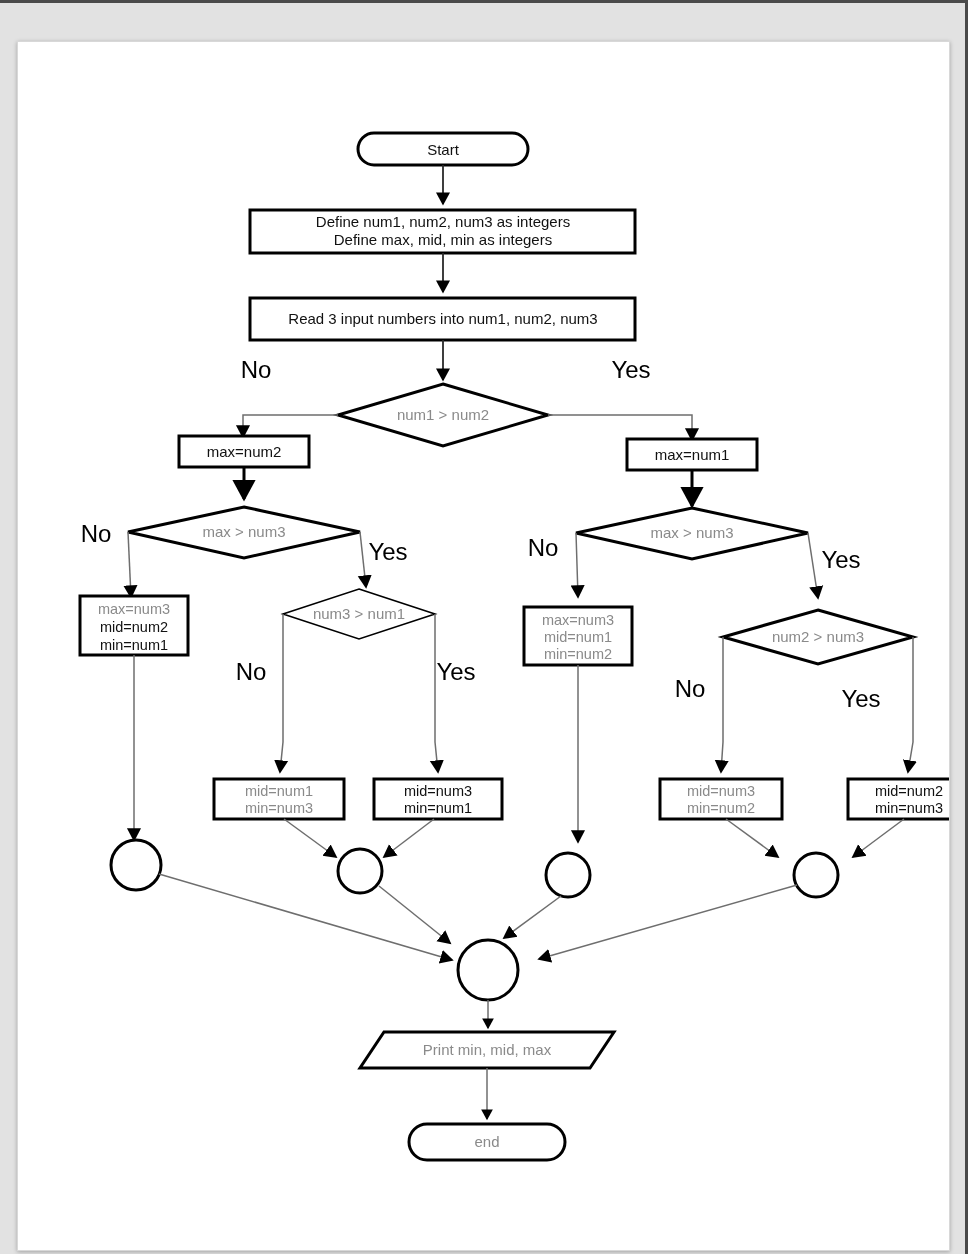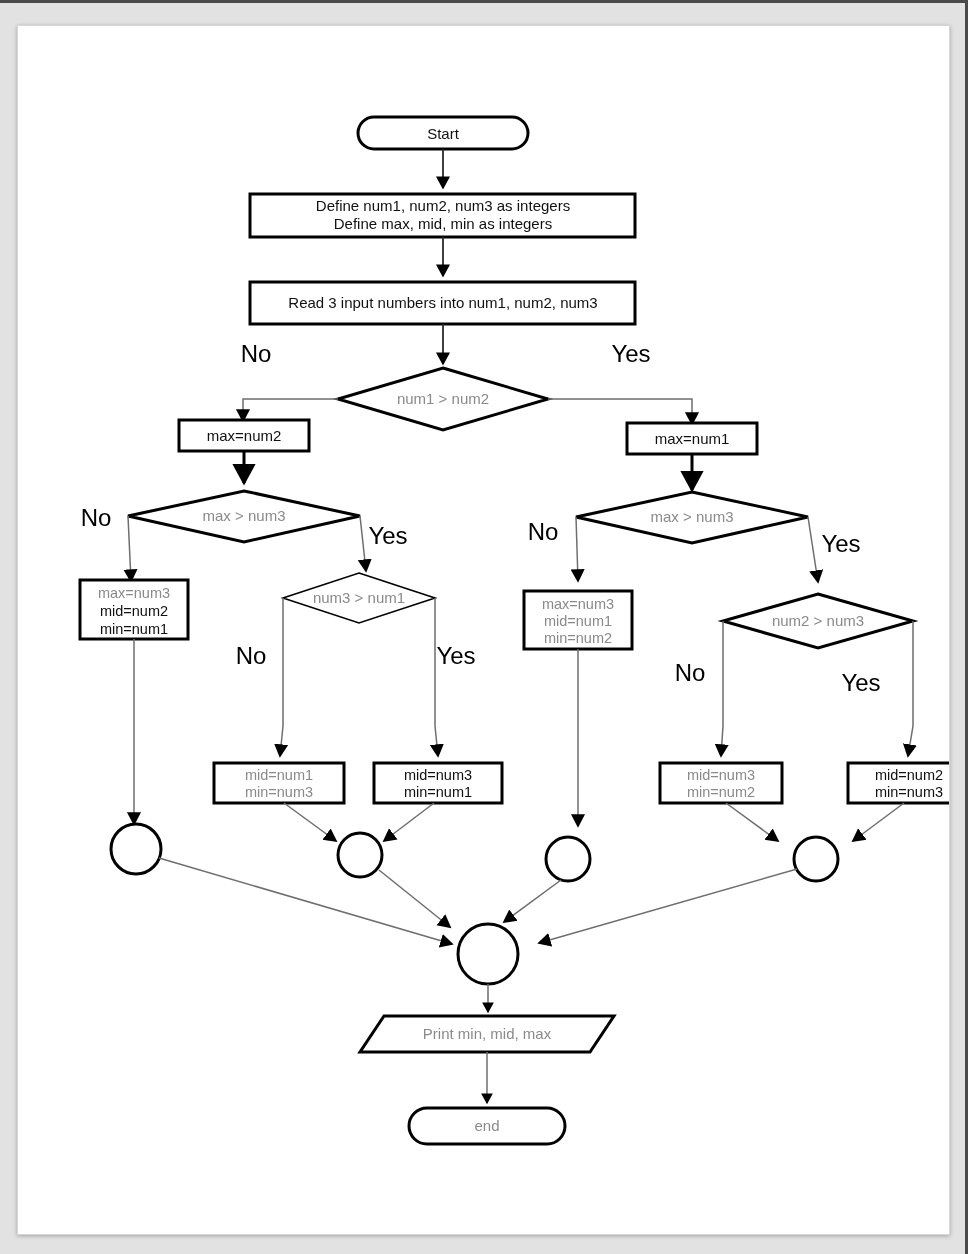--- a/index.html
+++ b/index.html
@@ -17,21 +17,21 @@
     width: 968px;
     height: 1254px;
     background: #e2e2e2;
     box-sizing: border-box;
     border-top: 3px solid #4a4a4a;
     border-right: 3px solid #4a4a4a;
   }
   #page {
     position: absolute;
     left: 17px;
-    top: 22px;
+    top: 38px;
     width: 933px;
     height: 1210px;
     background: #ffffff;
     box-shadow: 0 1px 4px rgba(0,0,0,0.28);
     border: 1px solid #d8d8d8;
     box-sizing: border-box;
     overflow: hidden;
   }
   #chart-svg {
     position: absolute;

